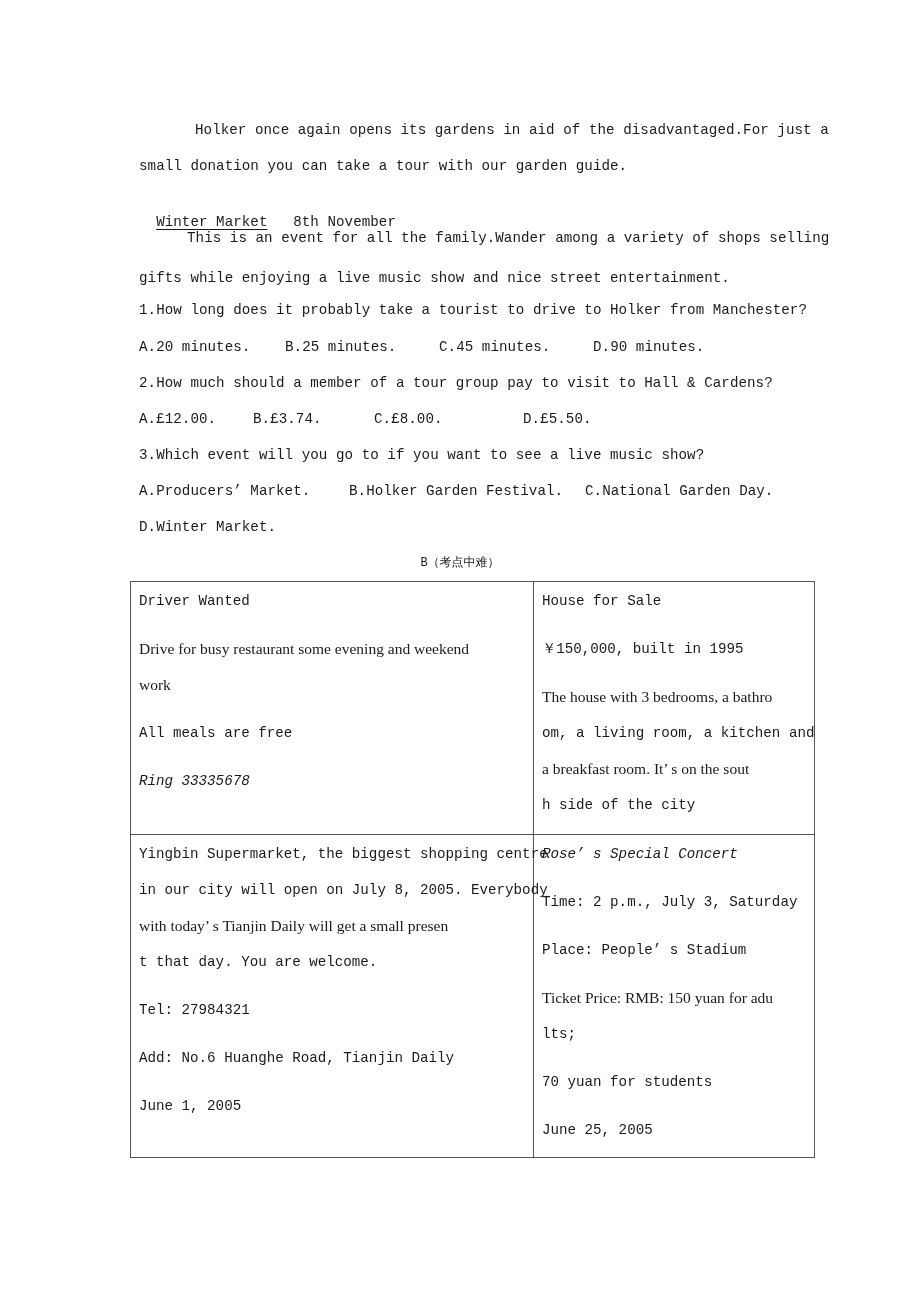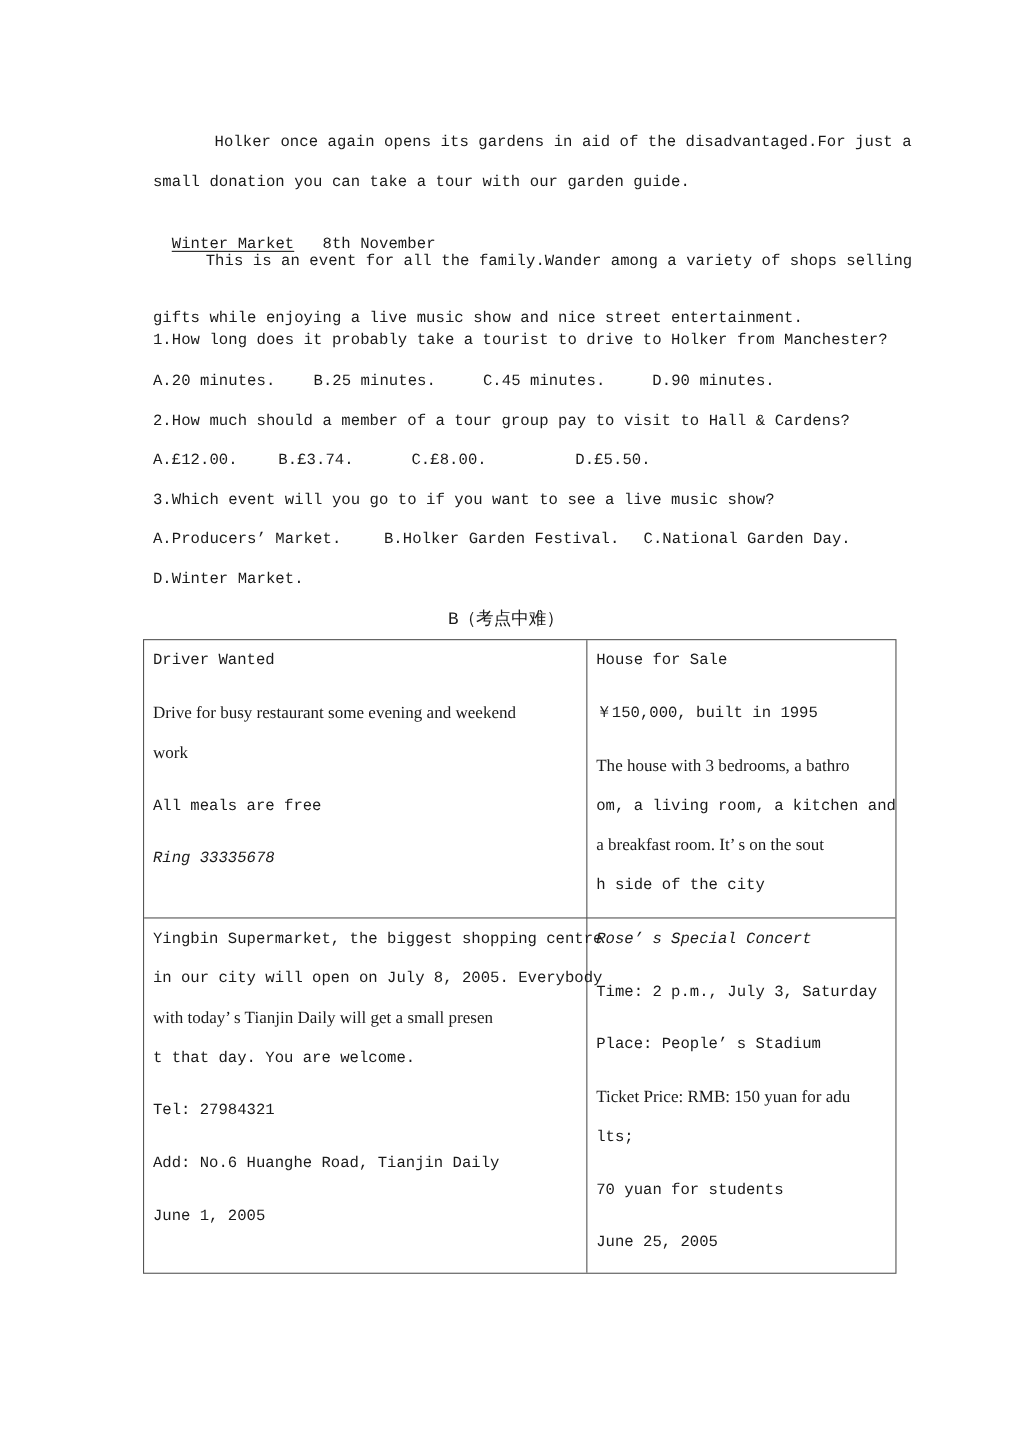--- a/index.html
+++ b/index.html
@@ -9,21 +9,21 @@
       color: #1a1a1a;
     }
     .line {
       position: absolute; left: 139px;
       font-size: 14.2px; line-height: 20px; white-space: pre;
       letter-spacing: 0.05px;
     }
     .underline { text-decoration: underline; text-underline-offset: 3px; }
     .center-title {
       position: absolute; left: 0; width: 920px; text-align: center;
-      font-size: 16px; line-height: 20px; top: 553px;
+      font-size: 12px; line-height: 20px; top: 553px;
     }
     .ads-table {
       position: absolute; left: 130px; top: 581px;
       width: 685px; height: 577px;
       border: 1px solid #555;
       box-sizing: border-box;
     }
     .cell {
       position: absolute; box-sizing: border-box;
     }
@@ -38,21 +38,21 @@
 </head>
 <body>
 
 <div class="line" style="top:120px; left:195px;">Holker once again opens its gardens in aid of the disadvantaged.For just a</div>
 <div class="line" style="top:156px;">small donation you can take a tour with our garden guide.</div>
 
 <div class="line" style="top:192px;">
   <span class="underline">Winter Market</span><span>   </span><span>8th November</span>
 </div>
 <div class="line" style="top:228px; left:187px;">This is an event for all the family.Wander among a variety of shops selling</div>
-<div class="line" style="top:280px;">gifts while enjoying a live music show and nice street entertainment.</div>
+<div class="line" style="top:268px;">gifts while enjoying a live music show and nice street entertainment.</div>
 
 <div class="line" style="top:300px;">1.How long does it probably take a tourist to drive to Holker from Manchester?</div>
 <div class="line" style="top:337px; left:139px;">A.20 minutes.</div>
 <div class="line" style="top:337px; left:285px;">B.25 minutes.</div>
 <div class="line" style="top:337px; left:439px;">C.45 minutes.</div>
 <div class="line" style="top:337px; left:593px;">D.90 minutes.</div>
 
 <div class="line" style="top:373px;">2.How much should a member of a tour group pay to visit to Hall &amp; Cardens?</div>
 <div class="line" style="top:409px; left:139px;">A.£12.00.</div>
 <div class="line" style="top:409px; left:253px;">B.£3.74.</div>

